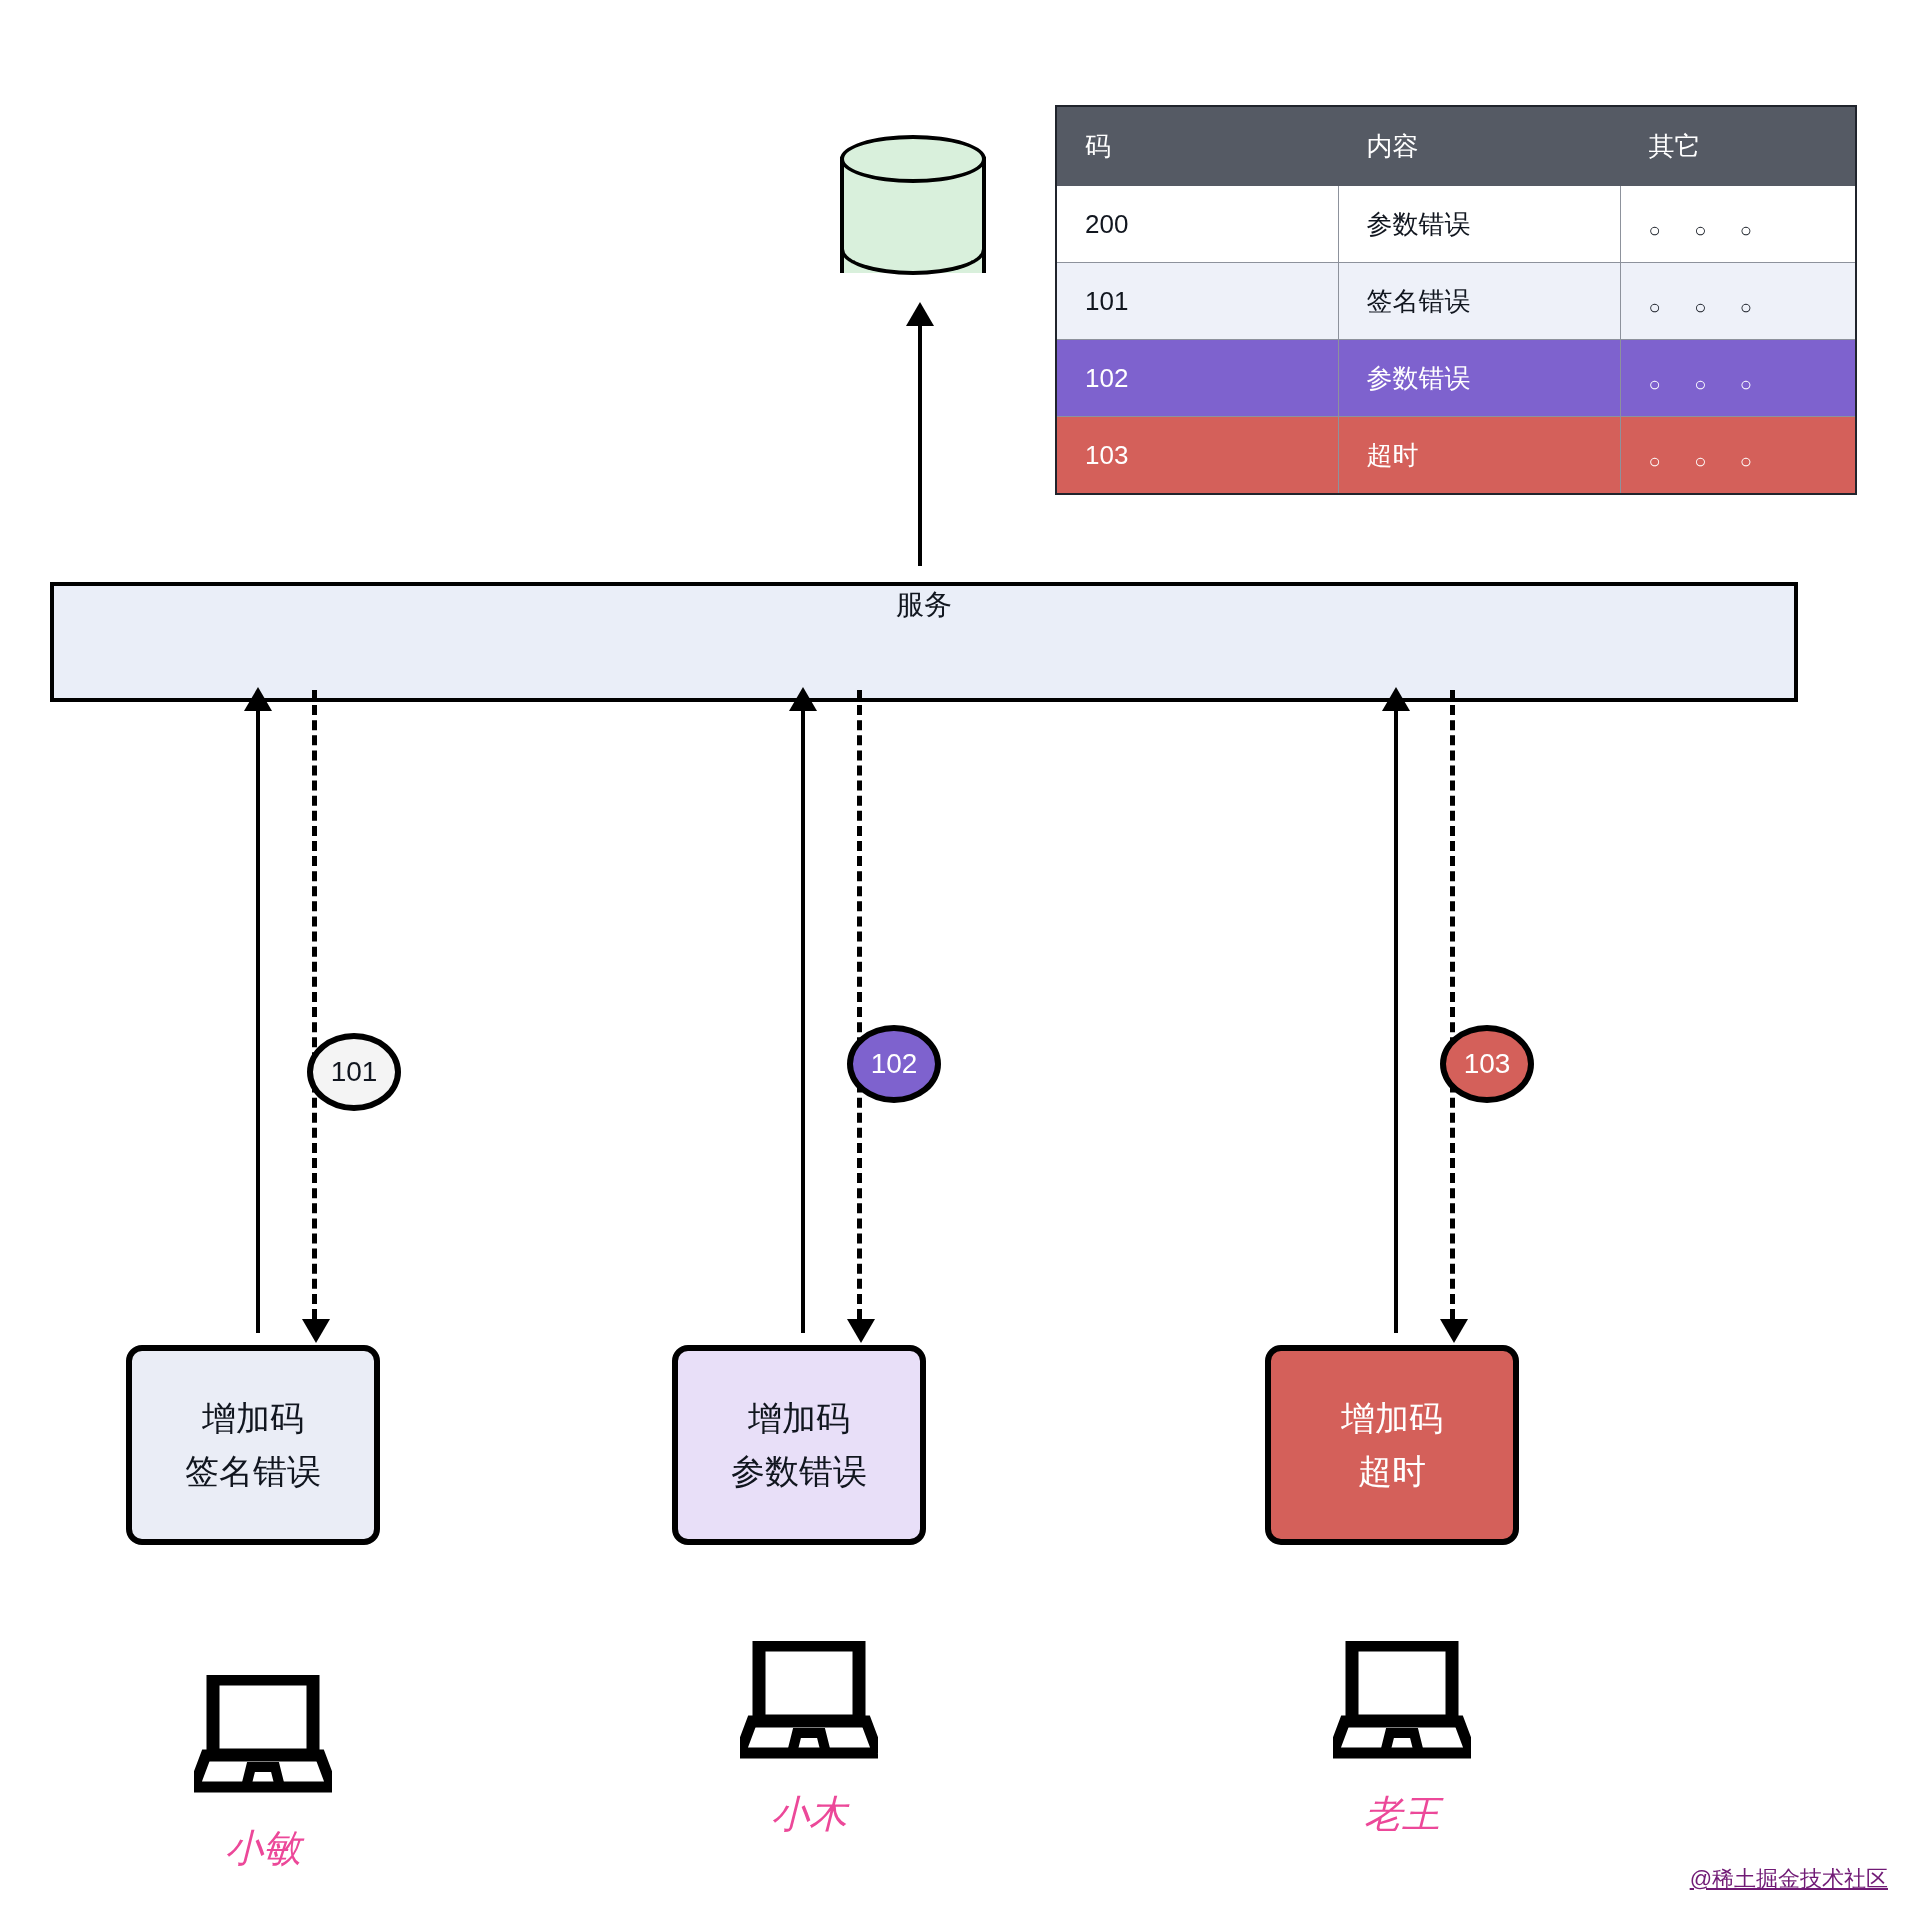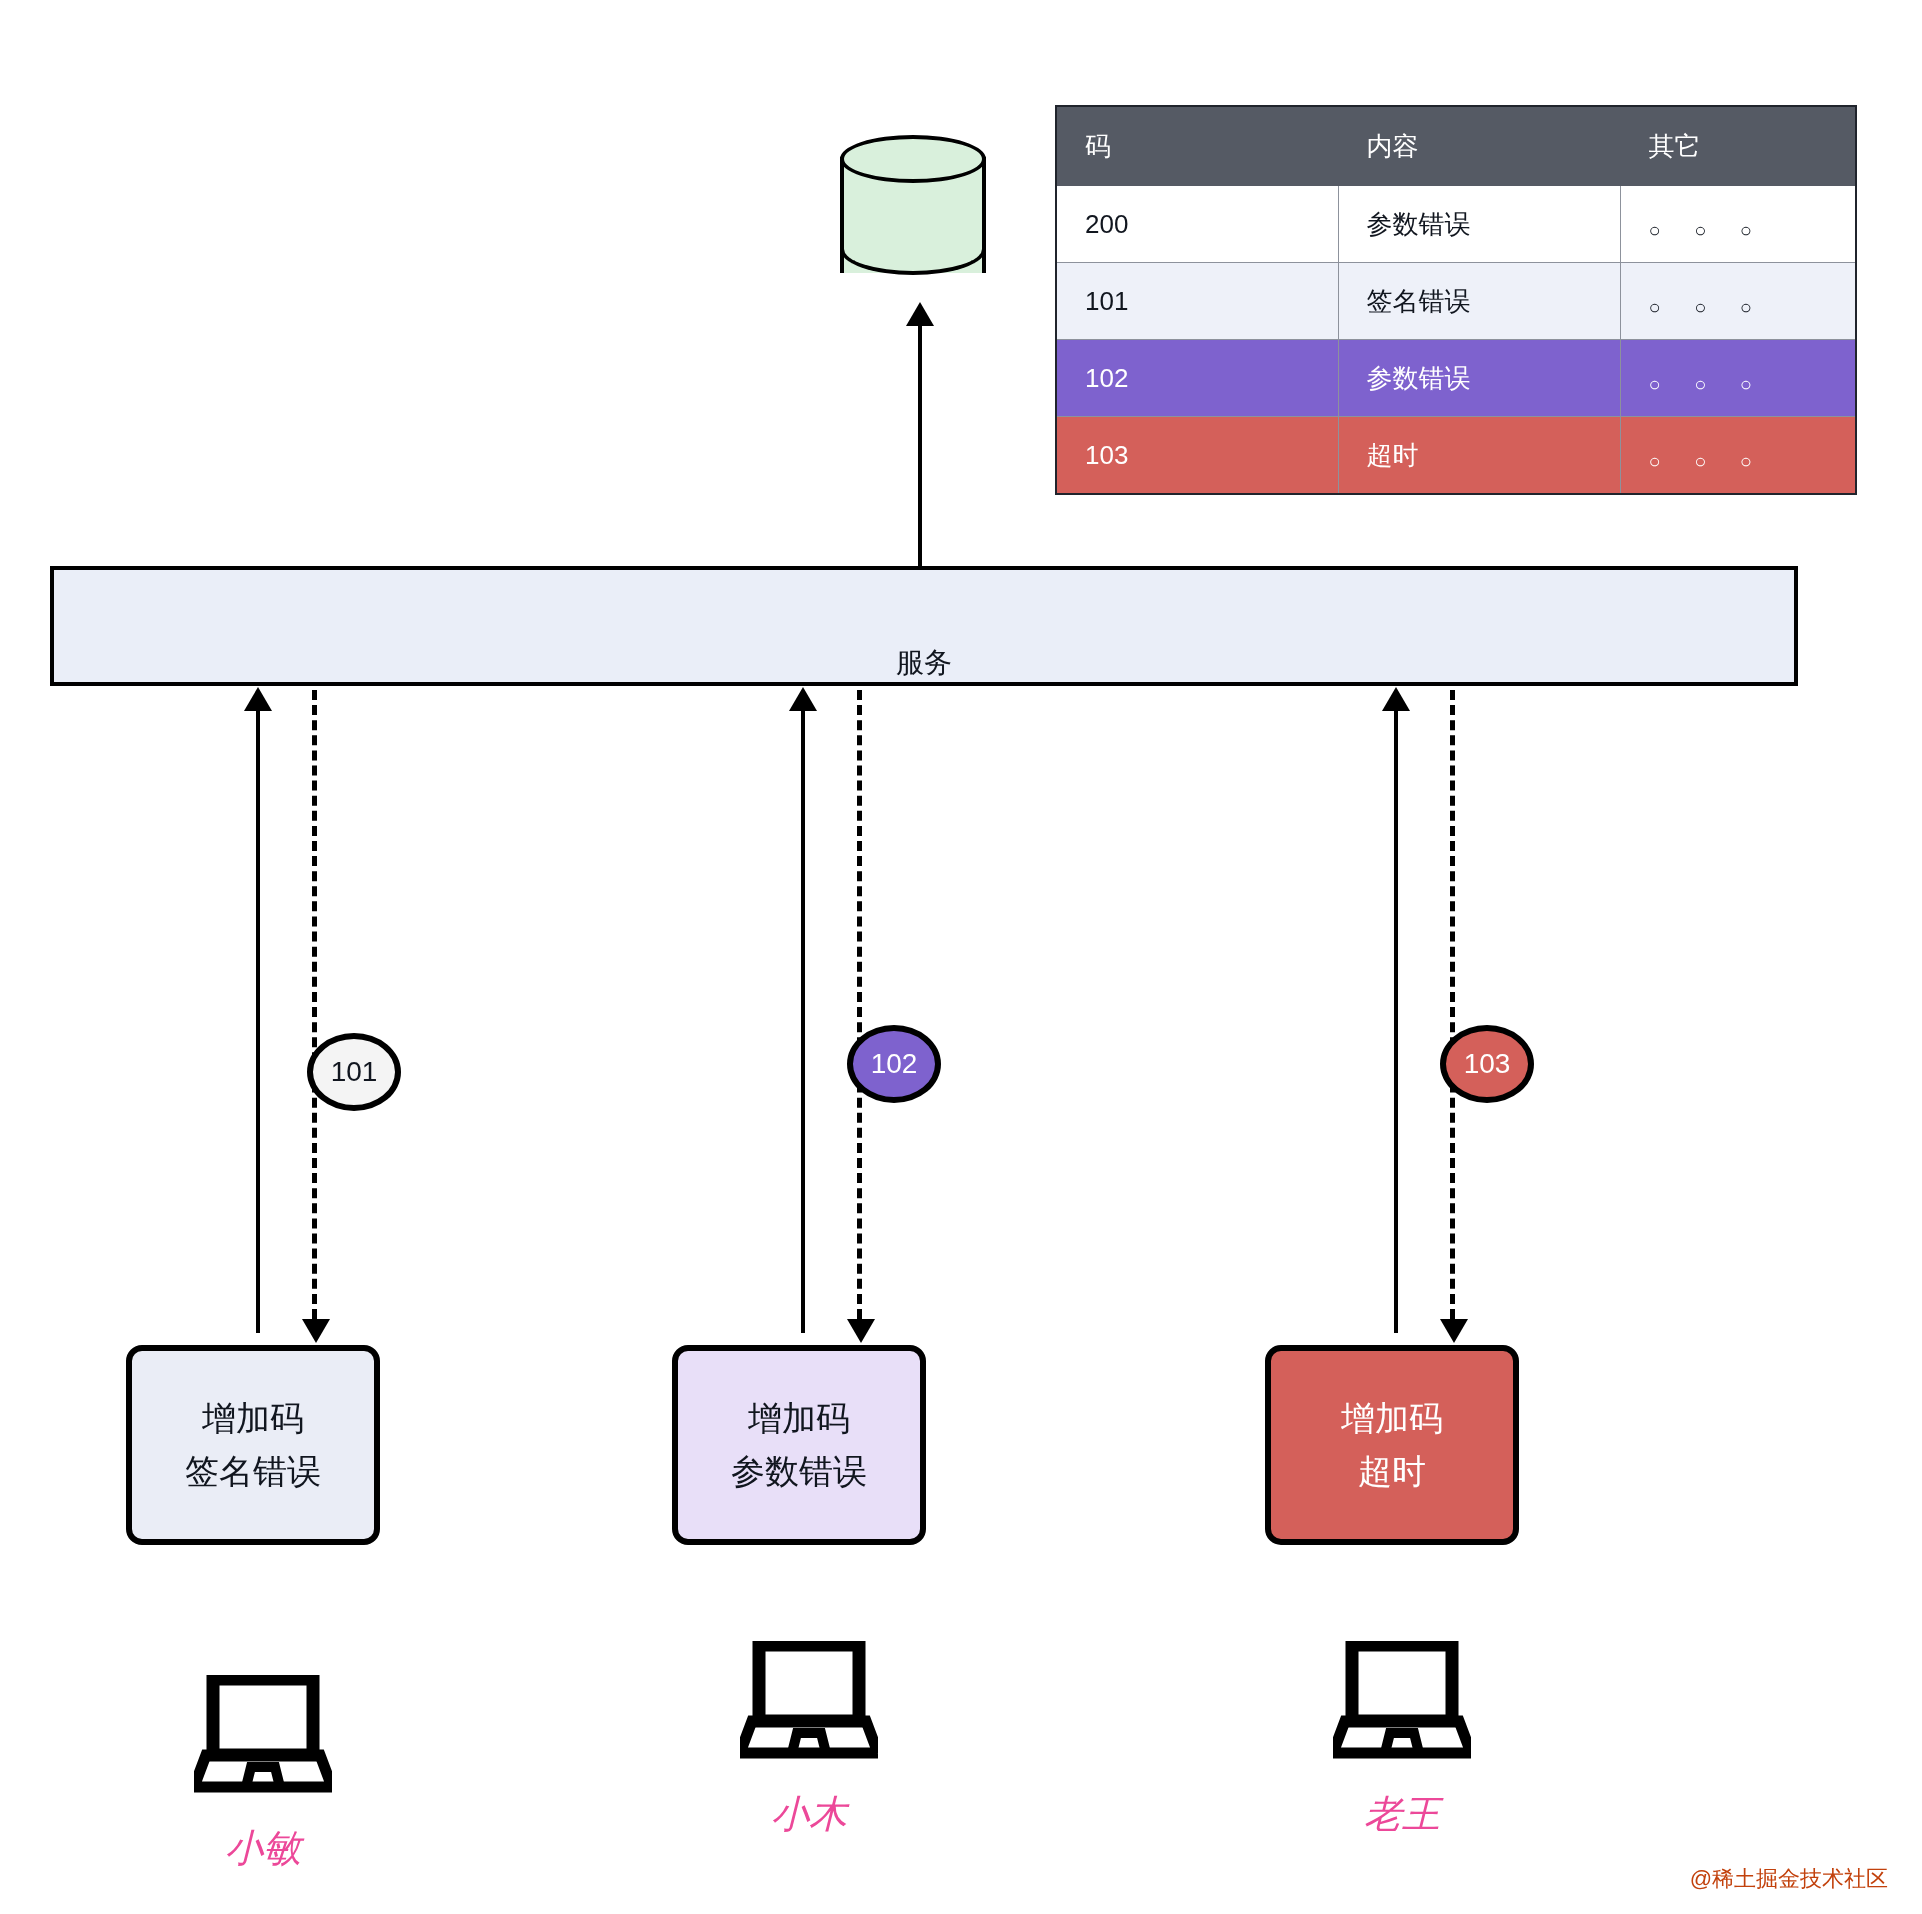--- a/index.html
+++ b/index.html
@@ -100,28 +100,28 @@
     width: 146px; height: 48px;
     border: 4px solid #000;
     border-radius: 73px / 24px;
     background: #d9f0dc;
     box-sizing: border-box;
   }
 
   
   #service-bar {
     left: 50px;
-    top: 566px;
+    top: 582px;
     width: 1748px;
     height: 120px;
     background: #eaeef8;
     border: 4px solid #000;
     box-sizing: border-box;
     display: flex;
-    align-items: flex-end;
+    align-items: flex-start;
     justify-content: center;
     font-size: 28px;
   }
 
   
   .solid-line {
     background: #000;
     width: 4px;
   }
   .dashed-line {
@@ -187,21 +187,22 @@
     font-size: 38px;
     color: #ec4899;
     font-style: italic;
   }
 
   
   #watermark {
     right: 34px;
     bottom: 20px;
     font-size: 22px;
-    color: #c2410c;
+    color: #701a75;
+    text-decoration: underline;
   }
 </style>
 </head>
 <body>
 
 <div id="stage">
 
   <table id="code-table" class="abs">
     <colgroup>
       <col class="c-code">

